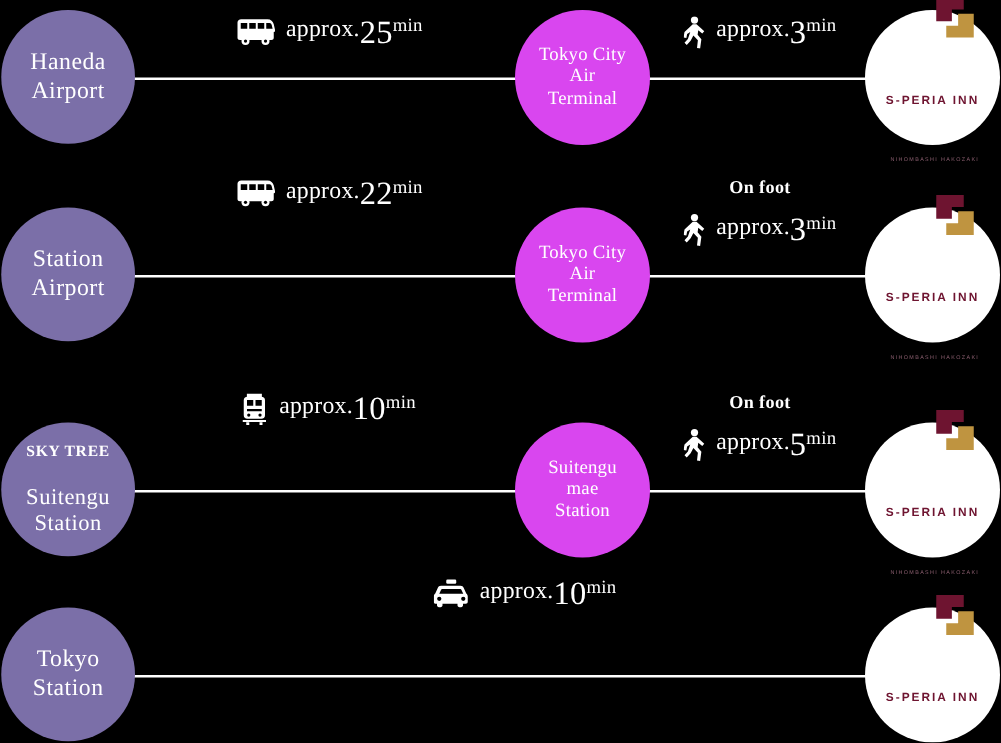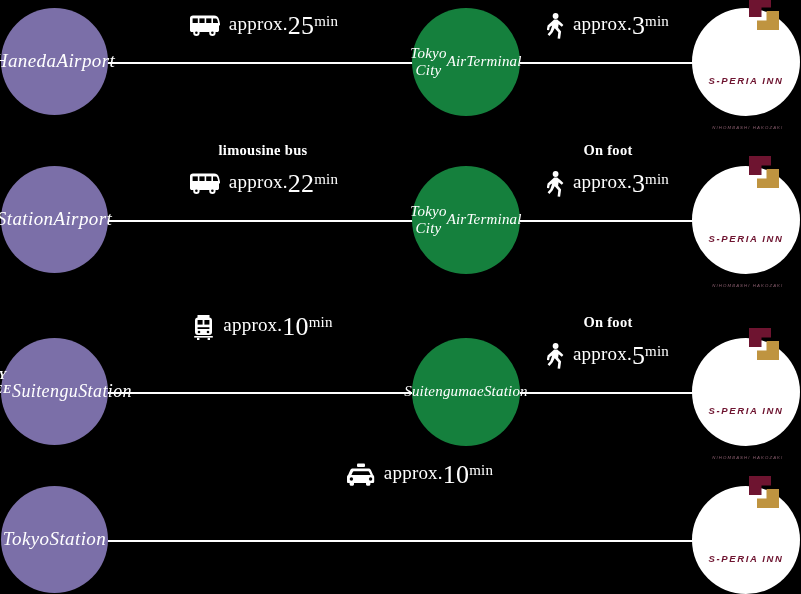--- a/index.html
+++ b/index.html
@@ -45,45 +45,44 @@
   }
   .rail.rail-left  { left: 96px;  width: 330px; }
   .rail.rail-right { left: 508px; width: 230px; }
   .rail.rail-full  { left: 96px;  width: 642px; }
 
   
   .node {
     position: absolute;
     border-radius: 50%;
     display: flex;
-    flex-direction: row;
+    flex-direction: column;
     align-items: center;
     justify-content: center;
     text-align: center;
     line-height: 1.16;
-    font-style: italic;
   }
 
   .node-origin {
     left: 1px;
     top: 24px;
     width: 107px;
     height: 107px;
     background: #7b6fa8;
     font-size: 19px;
     letter-spacing: .4px;
   }
   .node-origin.compact { font-size: 18px; }
 
   .node-mid {
     left: 412px;
     top: 24px;
     width: 108px;
     height: 108px;
-    background: #15803d;
+    background: #d946ef;
     font-size: 15px;
     letter-spacing: .2px;
   }
 
   .node-dest {
     left: 692px;
     top: 24px;
     width: 108px;
     height: 108px;
     background: #ffffff;
@@ -247,21 +246,20 @@
   <div class="route-row r1">
     <div class="rail rail-left"></div>
     <div class="rail rail-right"></div>
 
     <div class="node node-origin">
       <span class="node-line">Station</span>
       <span class="node-line">Airport</span>
     </div>
 
     <div class="leg leg-left">
-      <div class="leg-title">limousine bus</div>
       <div class="leg-time">
         <span class="mode-icon">
           <svg width="32" height="24" viewBox="0 0 32 24" aria-hidden="true">
             <path fill="#ffffff" d="M2 4c0-1.6 1.2-2.6 3-2.6h21c2.6 0 4.4 1.6 5 4l1 4.4c.2 1 0 1.8-.8 1.8H31v4.6c0 1.1-.8 1.8-1.9 1.8H4c-1.2 0-2-.7-2-1.8V4z"></path>
             <rect x="4.6" y="4.4" width="5.2" height="4.6" fill="#000000"></rect>
             <rect x="11.4" y="4.4" width="5.2" height="4.6" fill="#000000"></rect>
             <rect x="18.2" y="4.4" width="5.2" height="4.6" fill="#000000"></rect>
             <path d="M25 4.4h2.6c.9 0 1.5.6 1.8 1.7l.7 2.9H25z" fill="#000000"></path>
             <circle cx="8.4" cy="18.8" r="3.2" fill="#ffffff"></circle>
             <circle cx="8.4" cy="18.8" r="1.3" fill="#000000"></circle>

